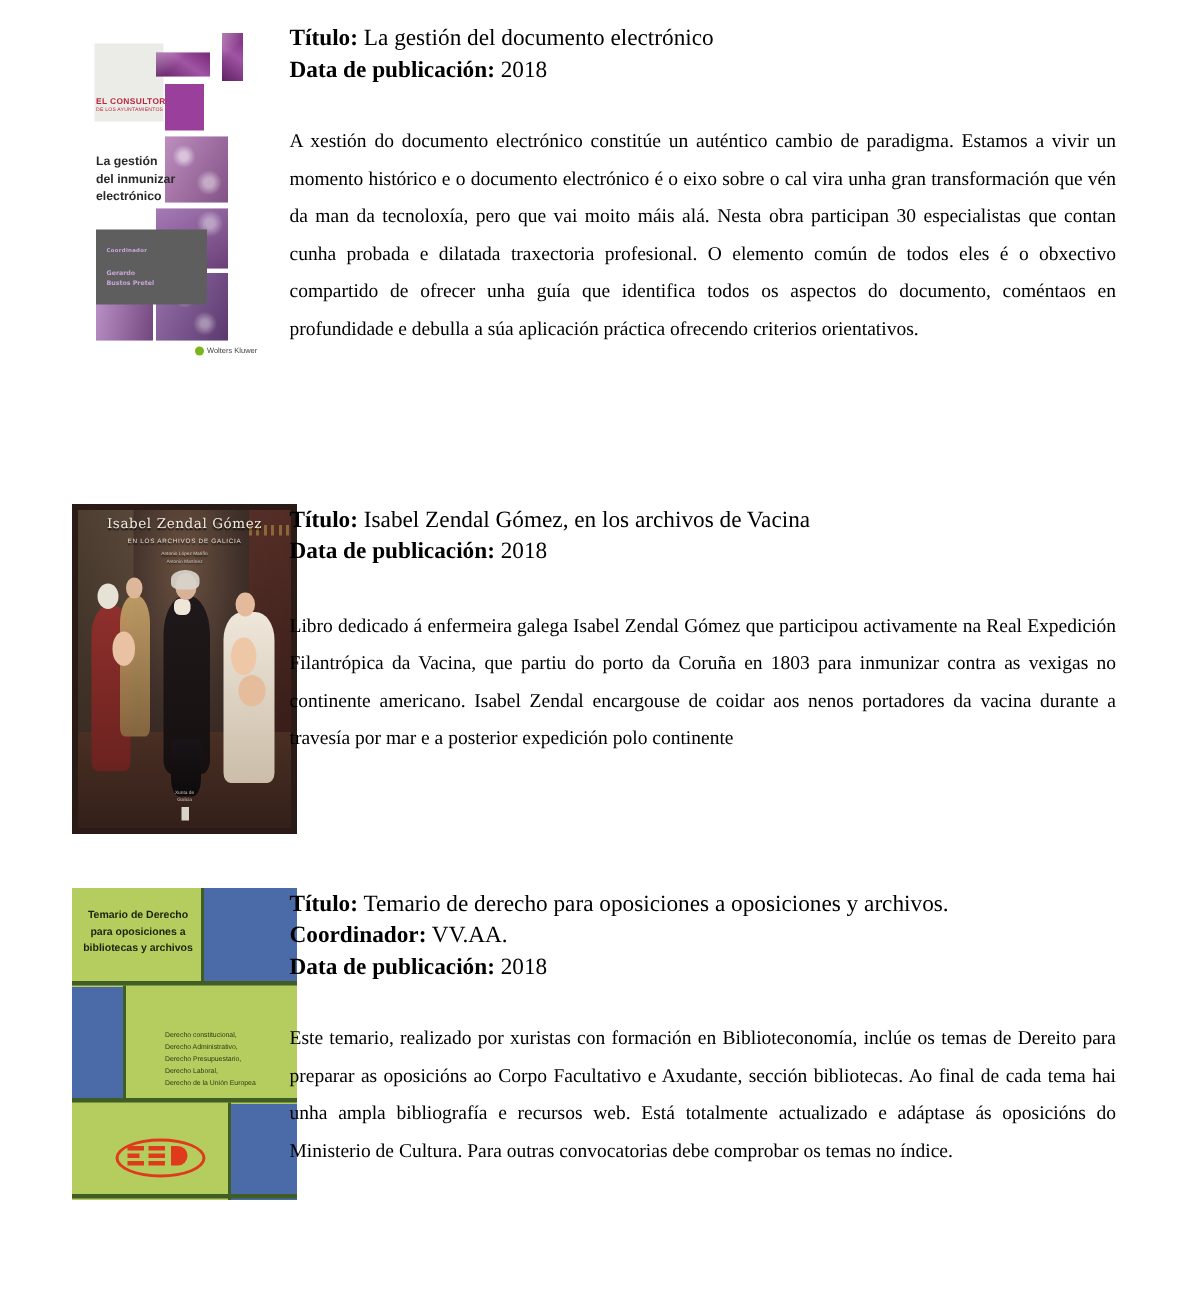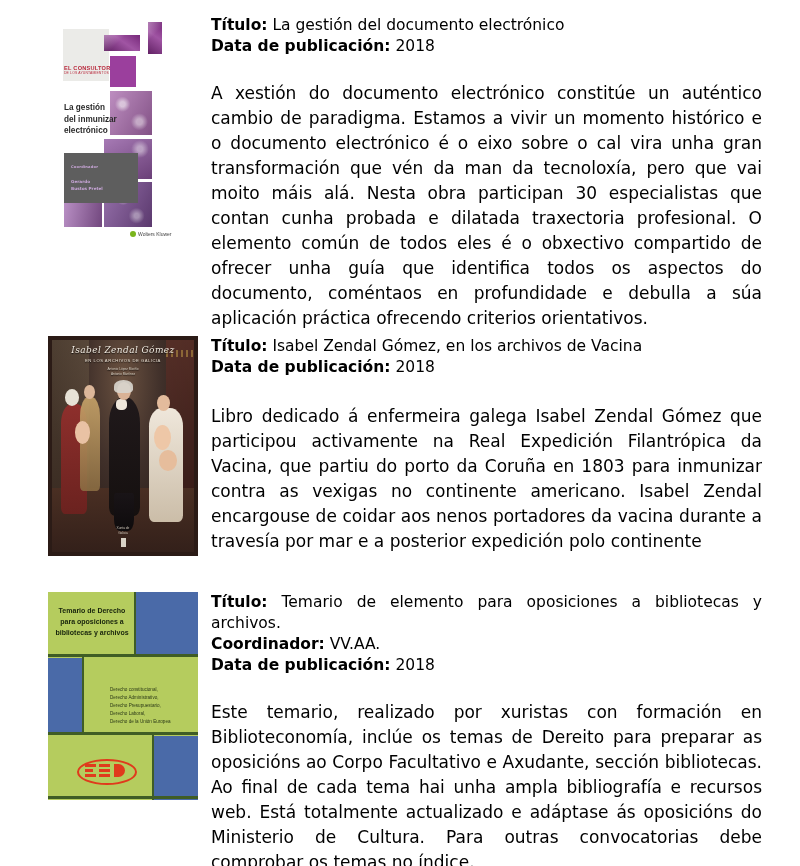--- a/index.html
+++ b/index.html
@@ -27,43 +27,44 @@
     position: absolute;
     left: 0;
     width: 800px;
   }
   .cover-col {
     position: absolute;
     top: 0;
   }
   .text-col {
     position: absolute;
-    left: 211px;
+    left: 193px;
     width: 551px;
+    font-family: Liberation Serif, serif;
   }
 
   .meta-line {
     font-size: 15.5px;
     line-height: 21px;
     text-align: left;
     white-space: normal;
   }
   .meta-line.justify {
     text-align: justify;
     text-align-last: left;
   }
   .meta-label {
     font-weight: bold;
   }
   .meta-value {
     font-weight: normal;
   }
 
   .body-par {
-    font-size: 17px;
+    font-size: 13px;
     line-height: 25px;
     text-align: justify;
     text-align-last: left;
     margin: 0;
   }
 
   
   .cover1 {
     position: relative;
     width: 150px;
@@ -266,21 +267,20 @@
     position: absolute; left: 43.5%; top: 72%; width: 14%; height: 18%;
     background: linear-gradient(180deg, #191417 0%, #0e0b0c 100%);
     border-radius: 10% 10% 30% 30%;
   }
   .c2-title {
     position: absolute;
     left: 0; right: 0; top: 9px;
     text-align: center;
     color: #f3ece2;
     font-family: "DejaVu Serif", serif;
-    font-style: italic;
     font-size: 9px;
     letter-spacing: .4px;
     text-shadow: 0 1px 1px rgba(0,0,0,.8);
   }
   .c2-sub {
     position: absolute;
     left: 0; right: 0; top: 22px;
     text-align: center;
     color: #e8dfd2;
     font-family: "Liberation Sans", sans-serif;
@@ -531,21 +531,21 @@
             <span class="s6"></span>
             <span class="s7"></span>
           </div>
         </div>
       </div>
     </div>
 
     <div class="text-col">
       <div class="meta-line justify">
         <span class="meta-label">Título:</span>
-        <span class="meta-value">Temario de elemento para oposiciones a bibliotecas y archivos.</span>
+        <span class="meta-value">Temario de derecho para oposiciones a oposiciones y archivos.</span>
       </div>
       <div class="meta-line">
         <span class="meta-label">Coordinador:</span>
         <span class="meta-value"> VV.AA.</span>
       </div>
       <div class="meta-line">
         <span class="meta-label">Data de publicación:</span>
         <span class="meta-value">2018</span>
       </div>
 

